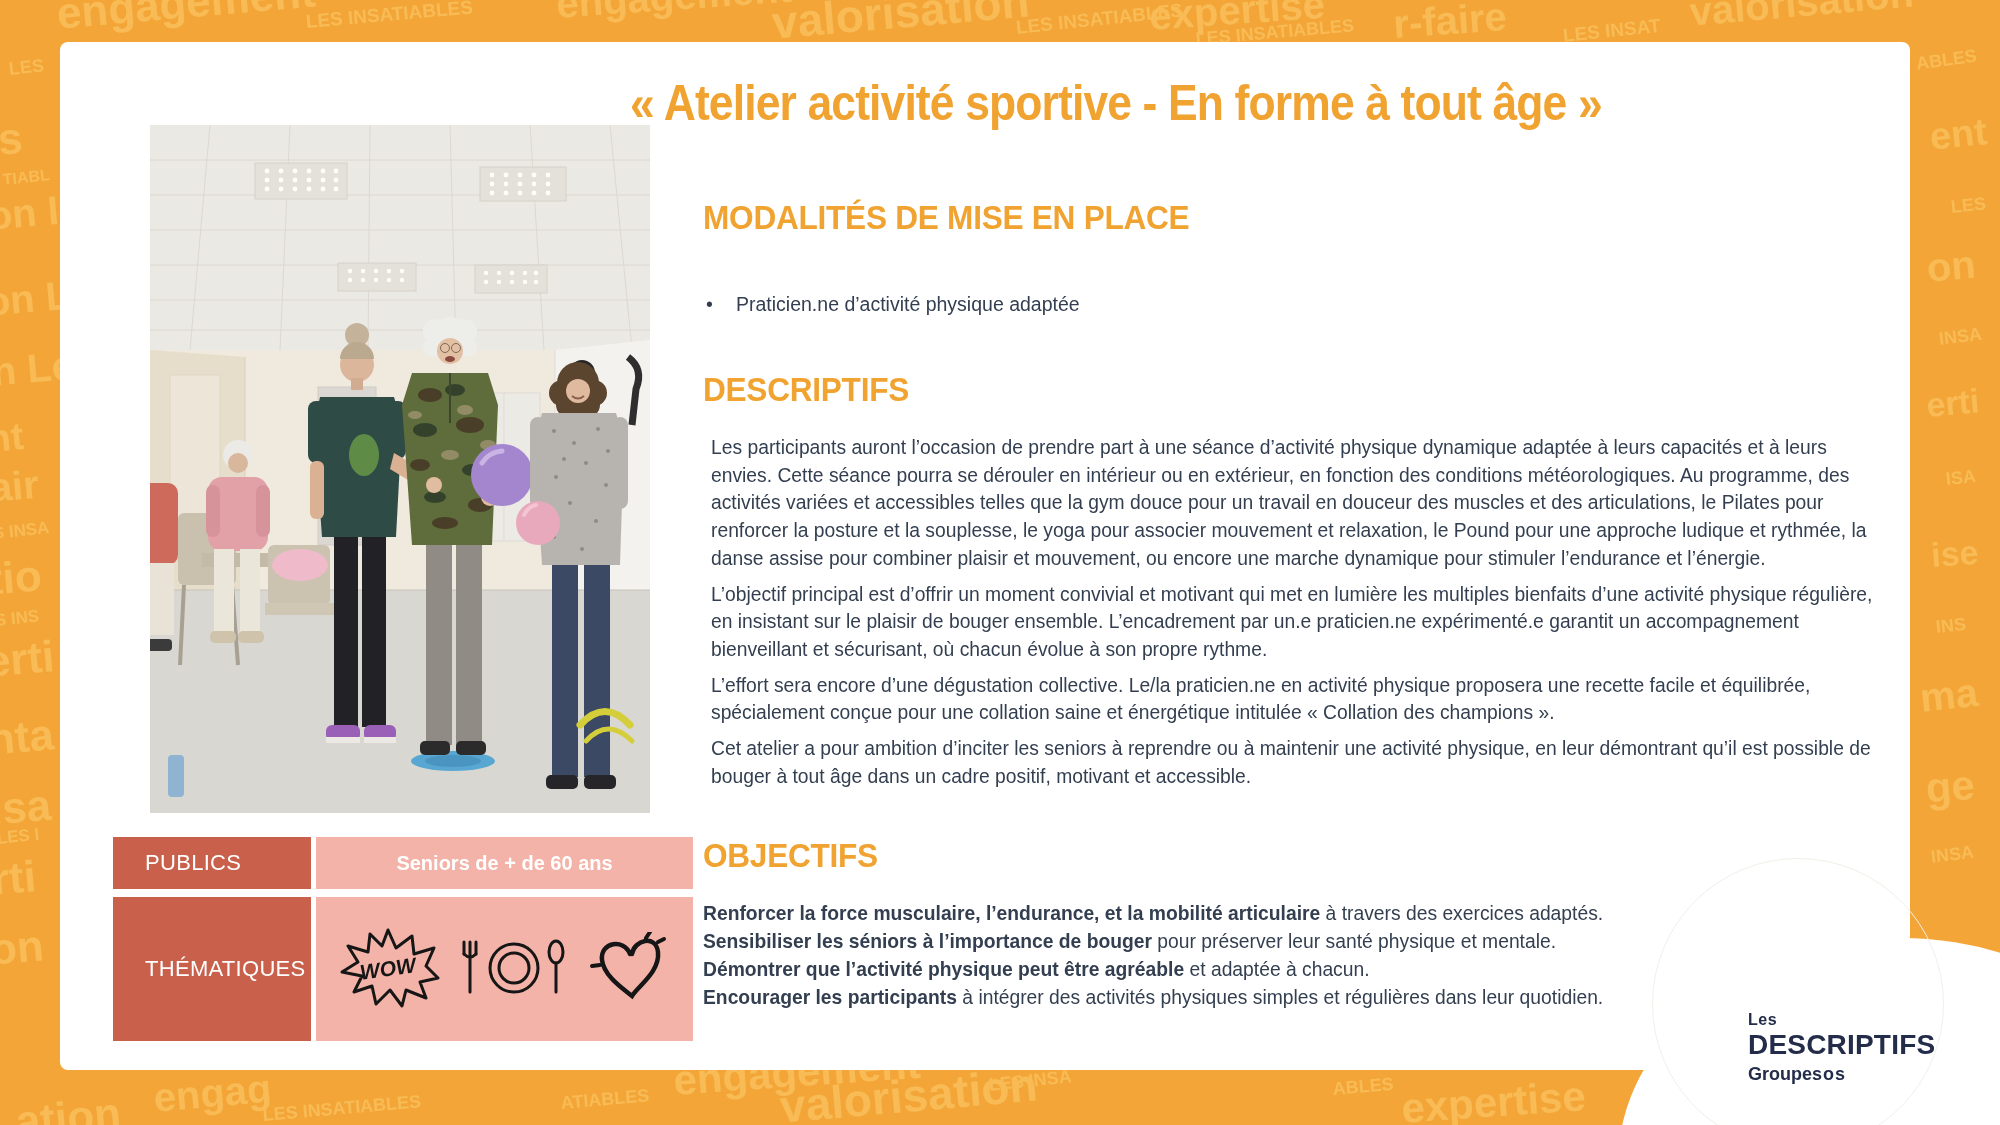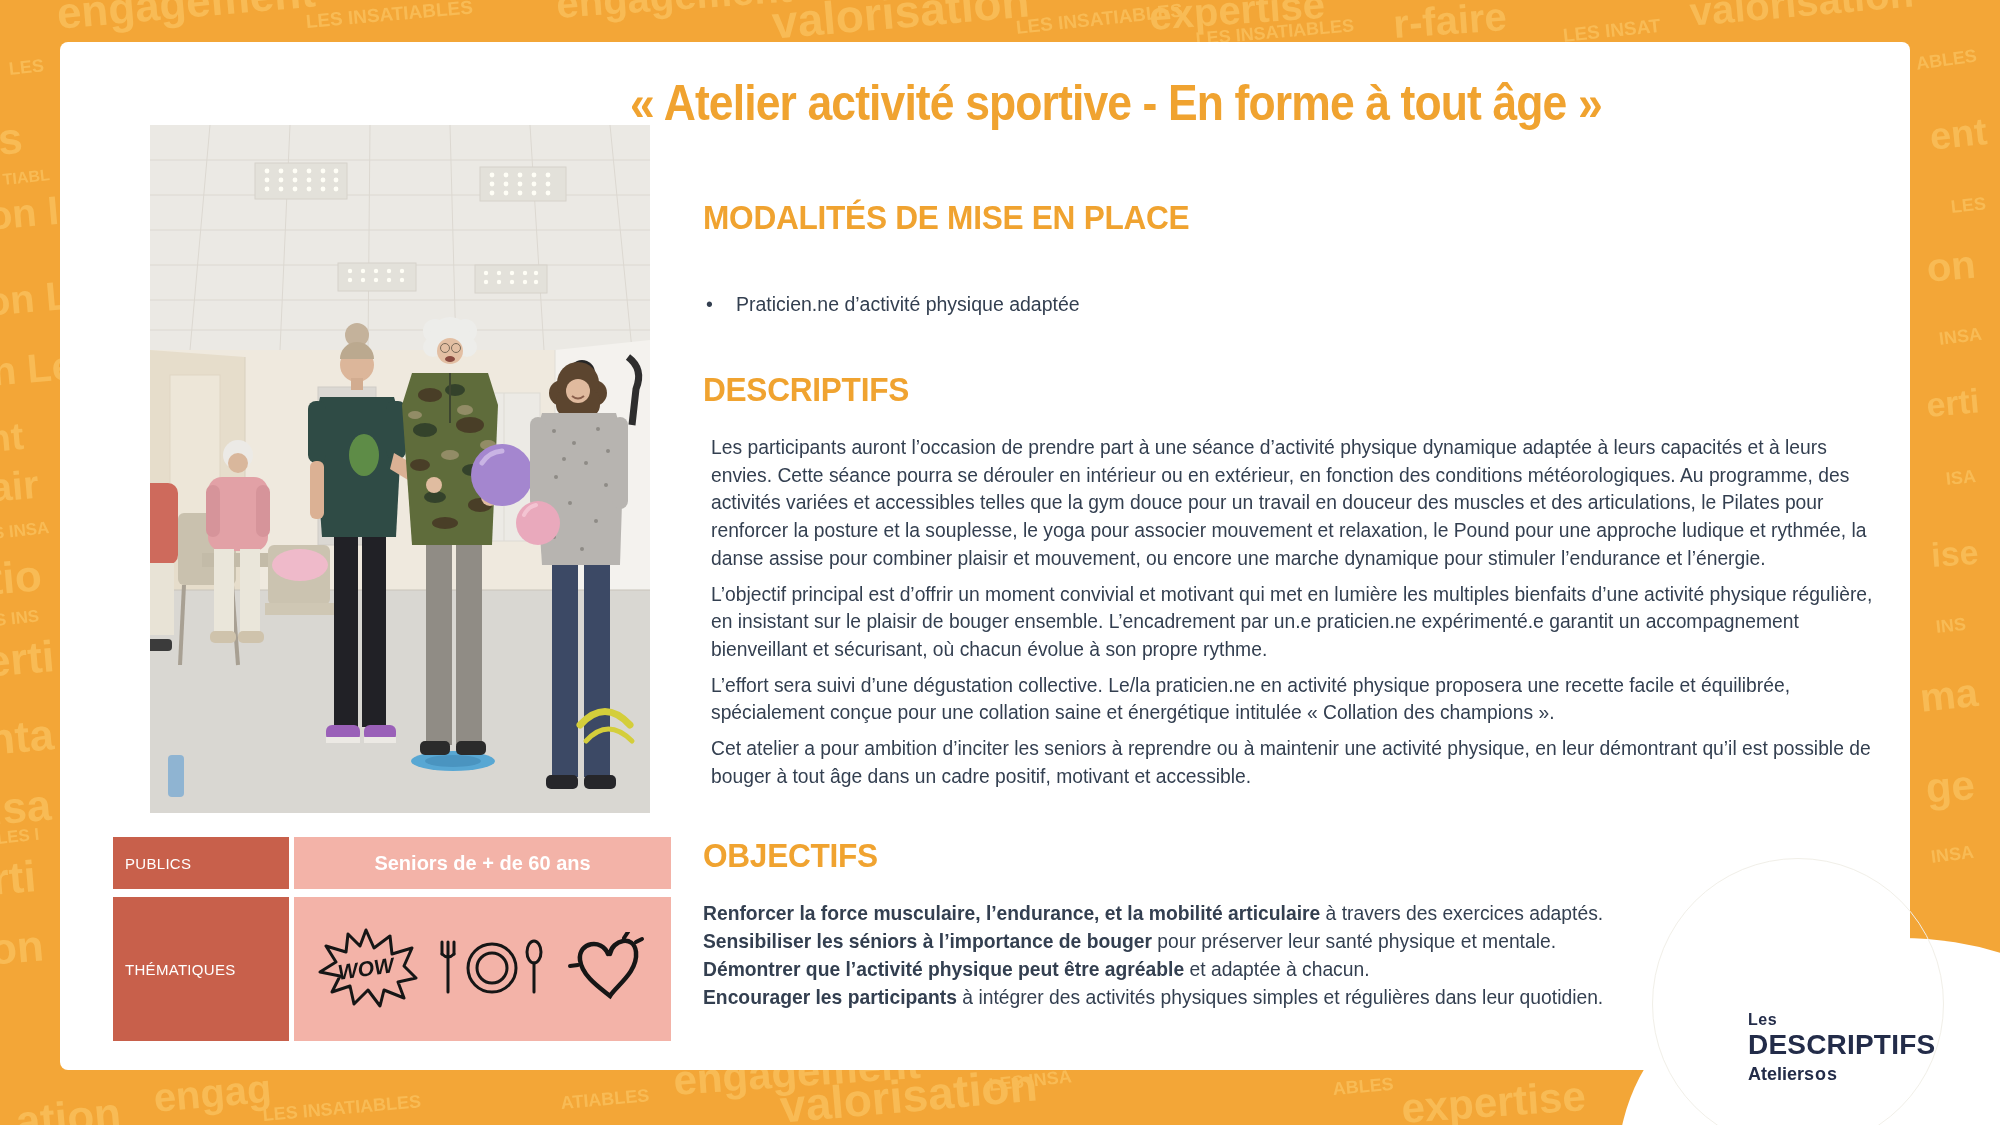--- a/index.html
+++ b/index.html
@@ -46,22 +46,22 @@
     font-size:19.3px;line-height:27.7px;color:var(--ink);}
   .paragraphs p{margin:8px;}
 
   .objectifs{position:absolute;left:703px;top:900px;width:1188px;z-index:3;
     font-size:19.3px;line-height:28px;color:var(--ink);}
   .objectifs b{font-weight:700;}
 
   
   .info-table{position:absolute;left:113px;top:837px;z-index:3;}
   .t-row{display:flex;gap:5px;margin-bottom:8px;}
-  .t-label{width:176px;background:var(--terracotta);color:#fff;display:flex;align-items:center;
-    padding-left:12px;font-size:15px;letter-spacing:.3px;}
+  .t-label{width:198px;background:var(--terracotta);color:#fff;display:flex;align-items:center;
+    padding-left:32px;font-size:22px;letter-spacing:.3px;}
   .t-value{width:377px;background:var(--pink);display:flex;align-items:center;justify-content:center;}
   .row-publics .t-label,.row-publics .t-value{height:52px;}
   .row-themes .t-label,.row-themes .t-value{height:144px;}
   .t-value .seniors{color:#fff;font-weight:700;font-size:20px;}
   .icon-strip{display:flex;align-items:center;gap:14px;}
 
   
   .logo{position:absolute;left:1748px;top:1012px;z-index:4;color:var(--navy);line-height:1;}
   .logo .l1{font-size:16px;font-weight:800;letter-spacing:.5px;}
   .logo .l2{font-size:28px;font-weight:800;letter-spacing:.2px;margin-top:3px;}
@@ -363,21 +363,21 @@
 
   <h1 class="title">« Atelier activité sportive - En forme à tout âge »</h1>
 
   <h2 class="sec-h h-modalites">MODALITÉS DE MISE EN PLACE</h2>
   <ul class="bullets"><li>Praticien.ne d’activité physique adaptée</li></ul>
 
   <h2 class="sec-h h-descriptifs">DESCRIPTIFS</h2>
   <div class="paragraphs">
       <p>Les participants auront l’occasion de prendre part à une séance d’activité physique dynamique adaptée à leurs capacités et à leurs envies. Cette séance pourra se dérouler en intérieur ou en extérieur, en fonction des conditions météorologiques. Au programme, des activités variées et accessibles telles que la gym douce pour un travail en douceur des muscles et des articulations, le Pilates pour renforcer la posture et la souplesse, le yoga pour associer mouvement et relaxation, le Pound pour une approche ludique et rythmée, la danse assise pour combiner plaisir et mouvement, ou encore une marche dynamique pour stimuler l’endurance et l’énergie.</p>
       <p>L’objectif principal est d’offrir un moment convivial et motivant qui met en lumière les multiples bienfaits d’une activité physique régulière, en insistant sur le plaisir de bouger ensemble. L’encadrement par un.e praticien.ne expérimenté.e garantit un accompagnement bienveillant et sécurisant, où chacun évolue à son propre rythme.</p>
-      <p>L’effort sera suivi d’une dégustation collective. Le/la praticien.ne en activité physique proposera une recette facile et équilibrée, spécialement conçue pour une collation saine et énergétique intitulée « Collation des champions ».</p>
+      <p>L’effort sera encore d’une dégustation collective. Le/la praticien.ne en activité physique proposera une recette facile et équilibrée, spécialement conçue pour une collation saine et énergétique intitulée « Collation des champions ».</p>
       <p>Cet atelier a pour ambition d’inciter les seniors à reprendre ou à maintenir une activité physique, en leur démontrant qu’il est possible de bouger à tout âge dans un cadre positif, motivant et accessible.</p>
     </div>
 
   <h2 class="sec-h h-objectifs">OBJECTIFS</h2>
   <div class="objectifs">
       <div><b>Renforcer la force musculaire, l’endurance, et la mobilité articulaire</b><span> à travers des exercices adaptés.</span></div>
       <div><b>Sensibiliser les séniors à l’importance de bouger</b><span> pour préserver leur santé physique et mentale.</span></div>
       <div><b>Démontrer que l’activité physique peut être agréable</b><span> et adaptée à chacun.</span></div>
       <div><b>Encourager les participants</b><span> à intégrer des activités physiques simples et régulières dans leur quotidien.</span></div>
     </div>
@@ -416,15 +416,15 @@
             </g>
           </svg>
         </div>
       </div>
     </div>
   </div>
 
   <div class="logo">
     <div class="l1">Les</div>
     <div class="l2">DESCRIPTIFS</div>
-    <div class="l3"><span class="g">Atelier</span><span class="s">sos</span></div>
+    <div class="l3"><span class="g">Groupe</span><span class="s">sos</span></div>
   </div>
 </div>
 
 </body></html>

